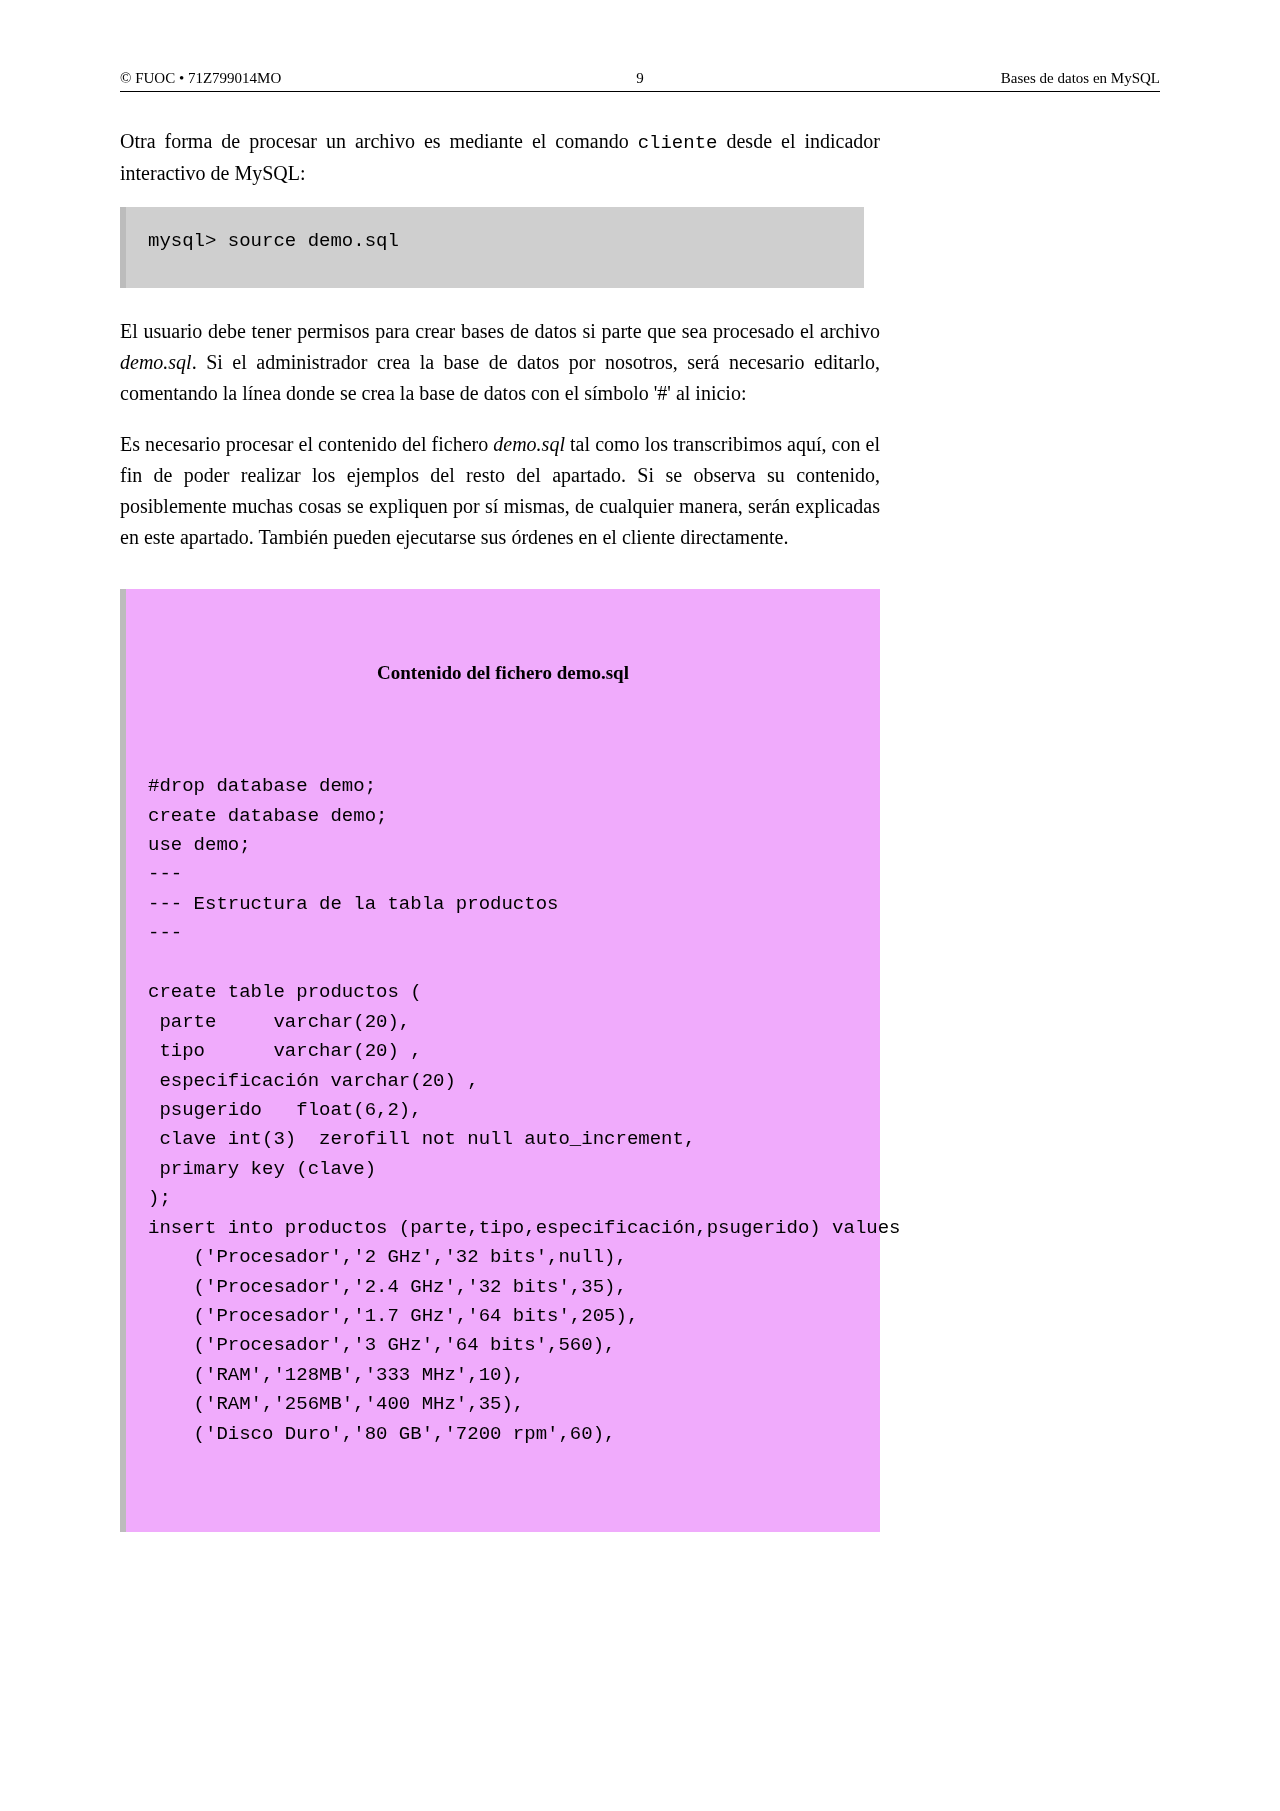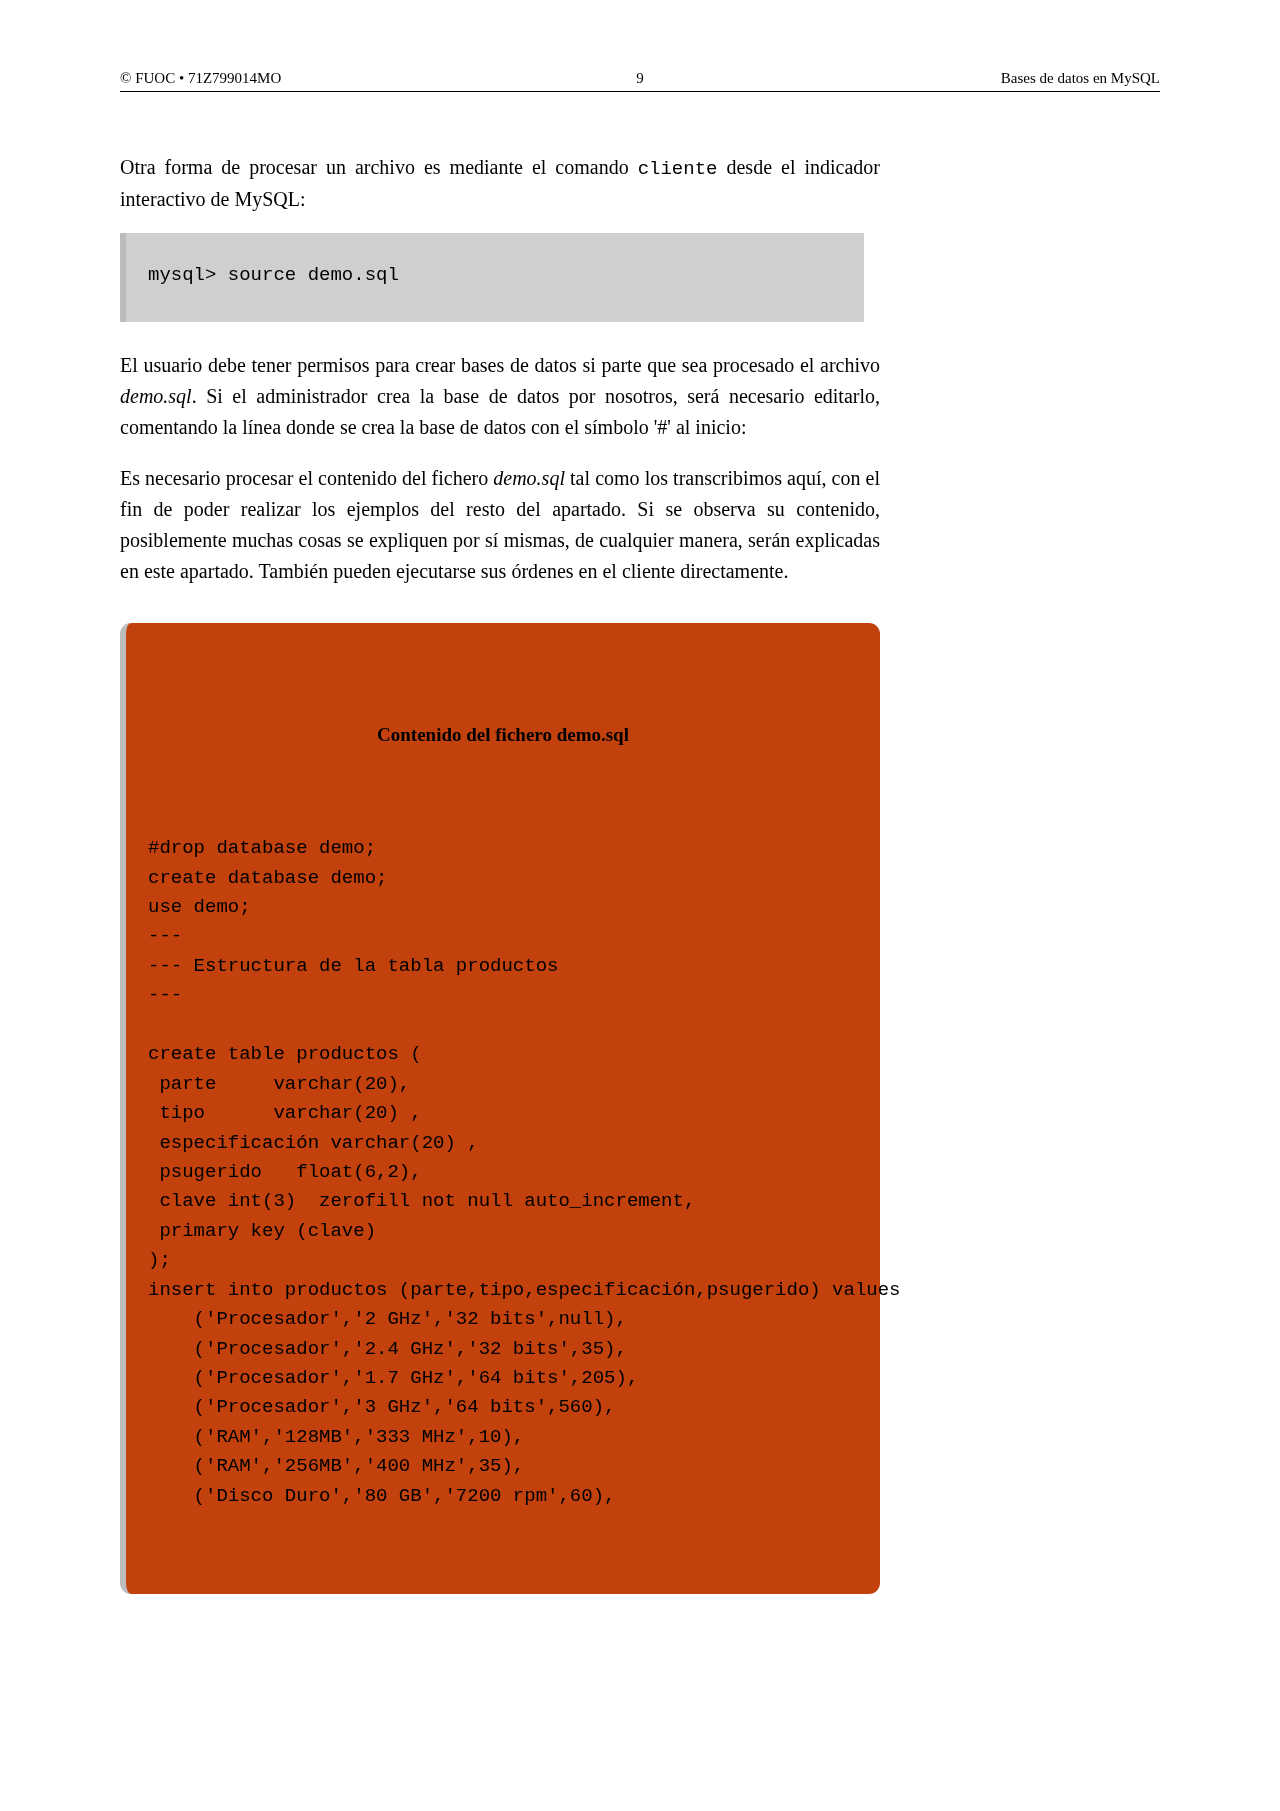--- a/index.html
+++ b/index.html
@@ -13,21 +13,21 @@
   .page {
     padding: 70px 120px 60px 120px;
   }
   .header-row {
     display: flex;
     justify-content: space-between;
     align-items: baseline;
     border-bottom: 1px solid #000;
     padding-bottom: 4px;
     font-size: 15px;
-    margin-bottom: 60px;
+    margin-bottom: 34px;
   }
   .header-left {
     font-family: Georgia, serif;
   }
   .header-center {
     font-family: Georgia, serif;
     position: absolute;
     left: 50%;
     transform: translateX(-50%);
   }
@@ -42,42 +42,41 @@
     line-height: 1.55;
     text-align: justify;
     margin-bottom: 18px;
   }
   .mono {
     font-family: 'Courier New', Courier, monospace;
     font-size: 19px;
   }
   .code-block {
     background: #cfcfcf;
-    padding: 28px 22px 32px 22px;
+    padding: 20px 22px 32px 22px;
     font-family: 'Courier New', Courier, monospace;
     font-size: 19px;
     line-height: 1.5;
     white-space: pre;
     margin: 18px 16px 28px 0;
     border-left: 6px solid #bcbcbc;
   }
   .small-indent {
     font-size: 17px;
     margin: 8px 0 22px 18px;
   }
   .italic { font-style: italic; }
   .code-big {
-    background: #c2410c;
-    padding: 38px 22px 24px 22px;
+    background: #f0abfc;
+    padding: 10px 22px 24px 22px;
     font-family: 'Courier New', Courier, monospace;
     font-size: 19px;
     line-height: 1.55;
     white-space: pre;
     border-left: 6px solid #bcbcbc;
-    border-radius: 11px;
   }
   .code-big-title {
     text-align: center;
     font-family: Georgia, serif;
     font-weight: bold;
     font-size: 19px;
     margin-bottom: 26px;
   }
   .header-wrap {
     position: relative;

